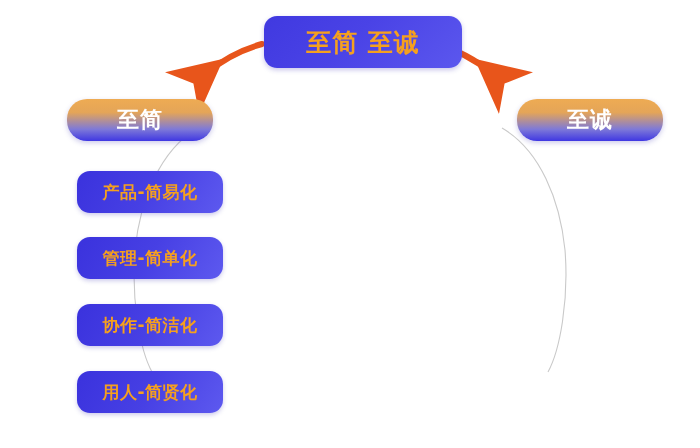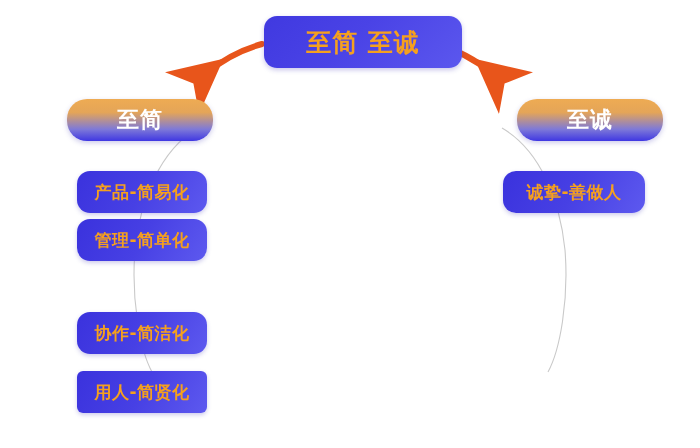--- a/index.html
+++ b/index.html
@@ -59,36 +59,36 @@
     background: linear-gradient(180deg, #eeab53 0%, #e4a558 32%, #7e79d8 72%, #3f37e2 100%);
     color: #ffffff;
     font-size: 22px;
     font-weight: bold;
     box-shadow: 0 2px 5px rgba(60,50,180,0.25);
   }
   .node-branch.left  { left: 67px;  top: 99px; }
   .node-branch.right { left: 517px; top: 99px; }
   
   .node-item {
-    width: 130px;
+    width: 146px;
     height: 42px;
     border-radius: 13px;
     background: linear-gradient(120deg, #3a32dd 0%, #4740e4 50%, #5d59ef 100%);
     color: #f5a01e;
     font-size: 17px;
     font-weight: bold;
     letter-spacing: 0.5px;
     box-shadow: 0 2px 4px rgba(60,50,180,0.25);
   }
   .node-item.left  { left: 77px; }
   .node-item.right { left: 503px; width: 142px; }
   .row-1 { top: 171px; }
-  .row-2 { top: 219px; }
-  .row-3 { top: 312px; }
-  .row-4 { top: 371px; border-radius: 6px; }
+  .row-2 { top: 237px; }
+  .row-3 { top: 304px; }
+  .row-4 { top: 371px; }
 </style>
 </head>
 <body>
 
 <div id="diagram">
 
   <svg class="svg-layer" viewBox="0 0 700 448" xmlns="http://www.w3.org/2000/svg">
     <defs>
       <marker id="arrow-left-head" markerWidth="9" markerHeight="9" refX="4" refY="4.5" orient="auto-start-reverse">
         <path d="M 9 0 L 0 4.5 L 9 9 L 6.5 4.5 Z" fill="#e8551b"></path>
@@ -111,15 +111,14 @@
 
   <div class="node node-branch left">至简</div>
 
   <div class="node node-branch right">至诚</div>
 
   <div class="node node-item left row-1">产品-简易化</div>
   <div class="node node-item left row-2">管理-简单化</div>
   <div class="node node-item left row-3">协作-简洁化</div>
   <div class="node node-item left row-4">用人-简贤化</div>
 
-  <div class="node node-item right row-1">诚挚-善做人</div>
 
 </div>
 
 </body></html>

